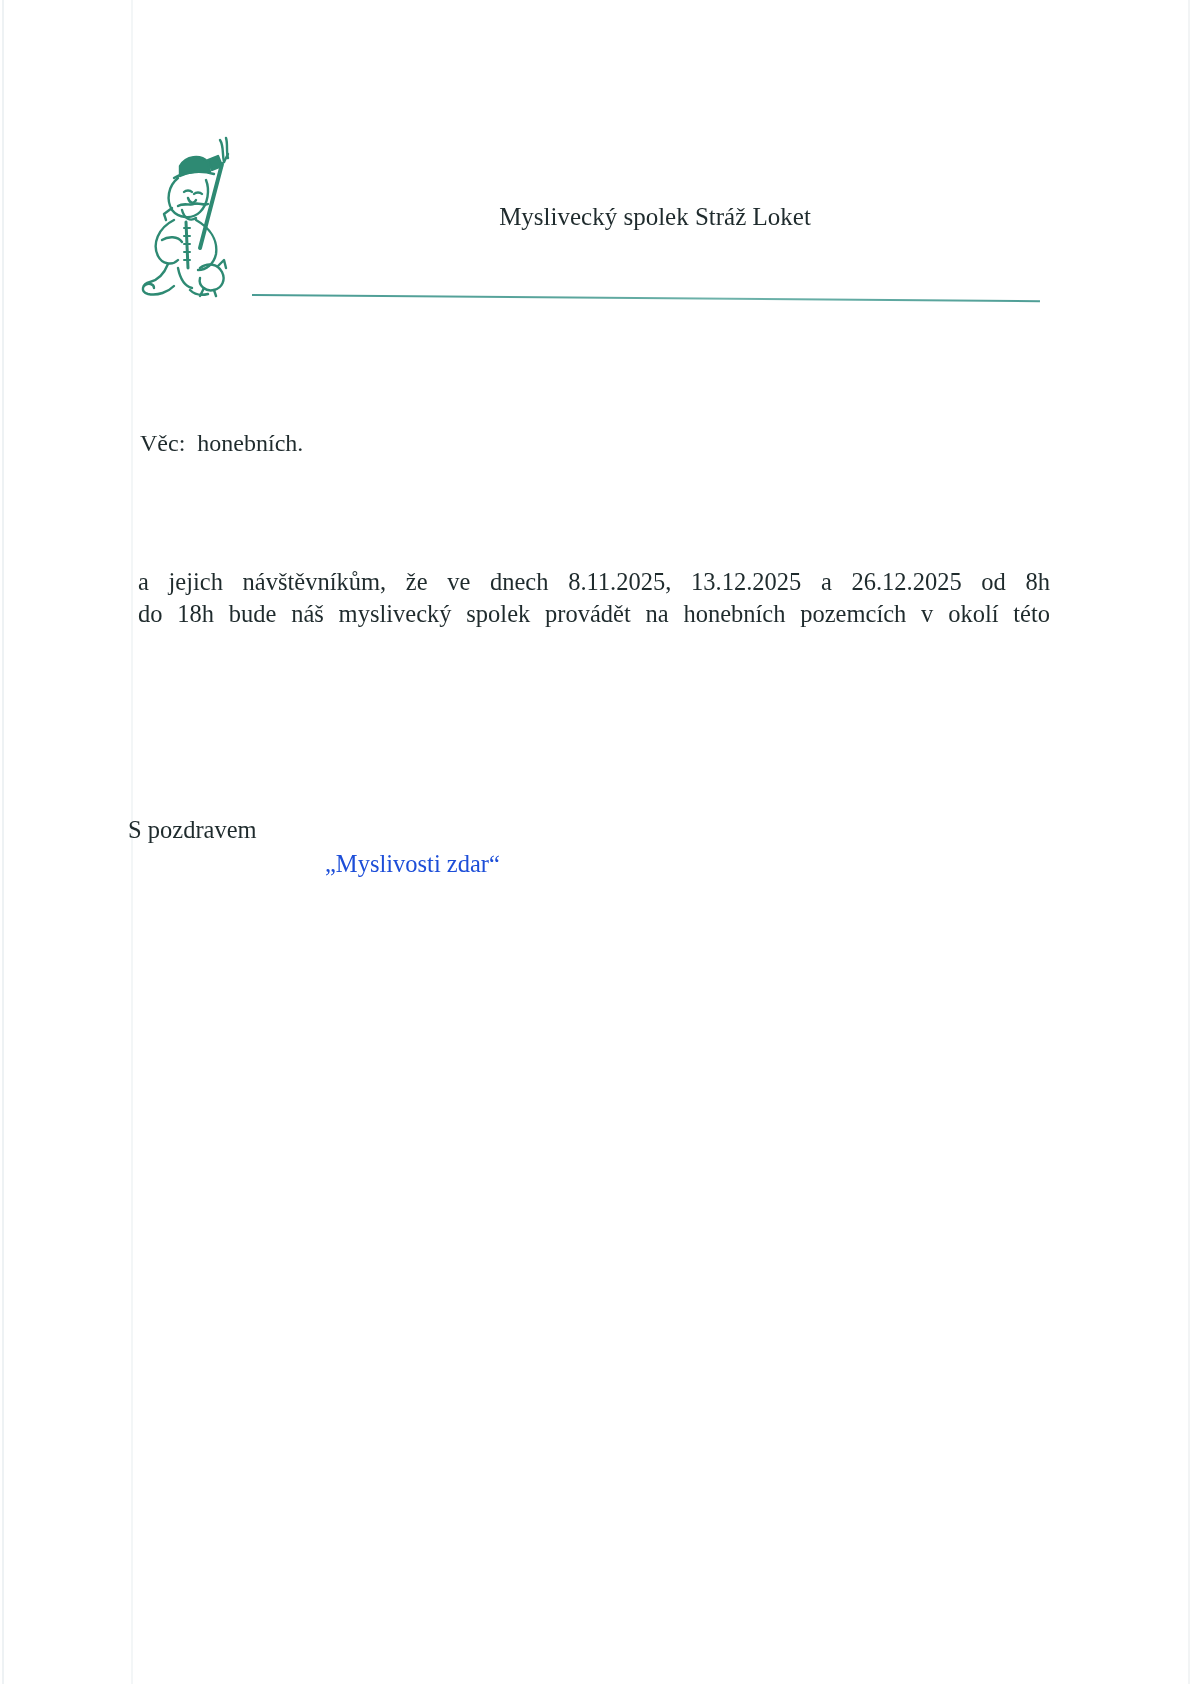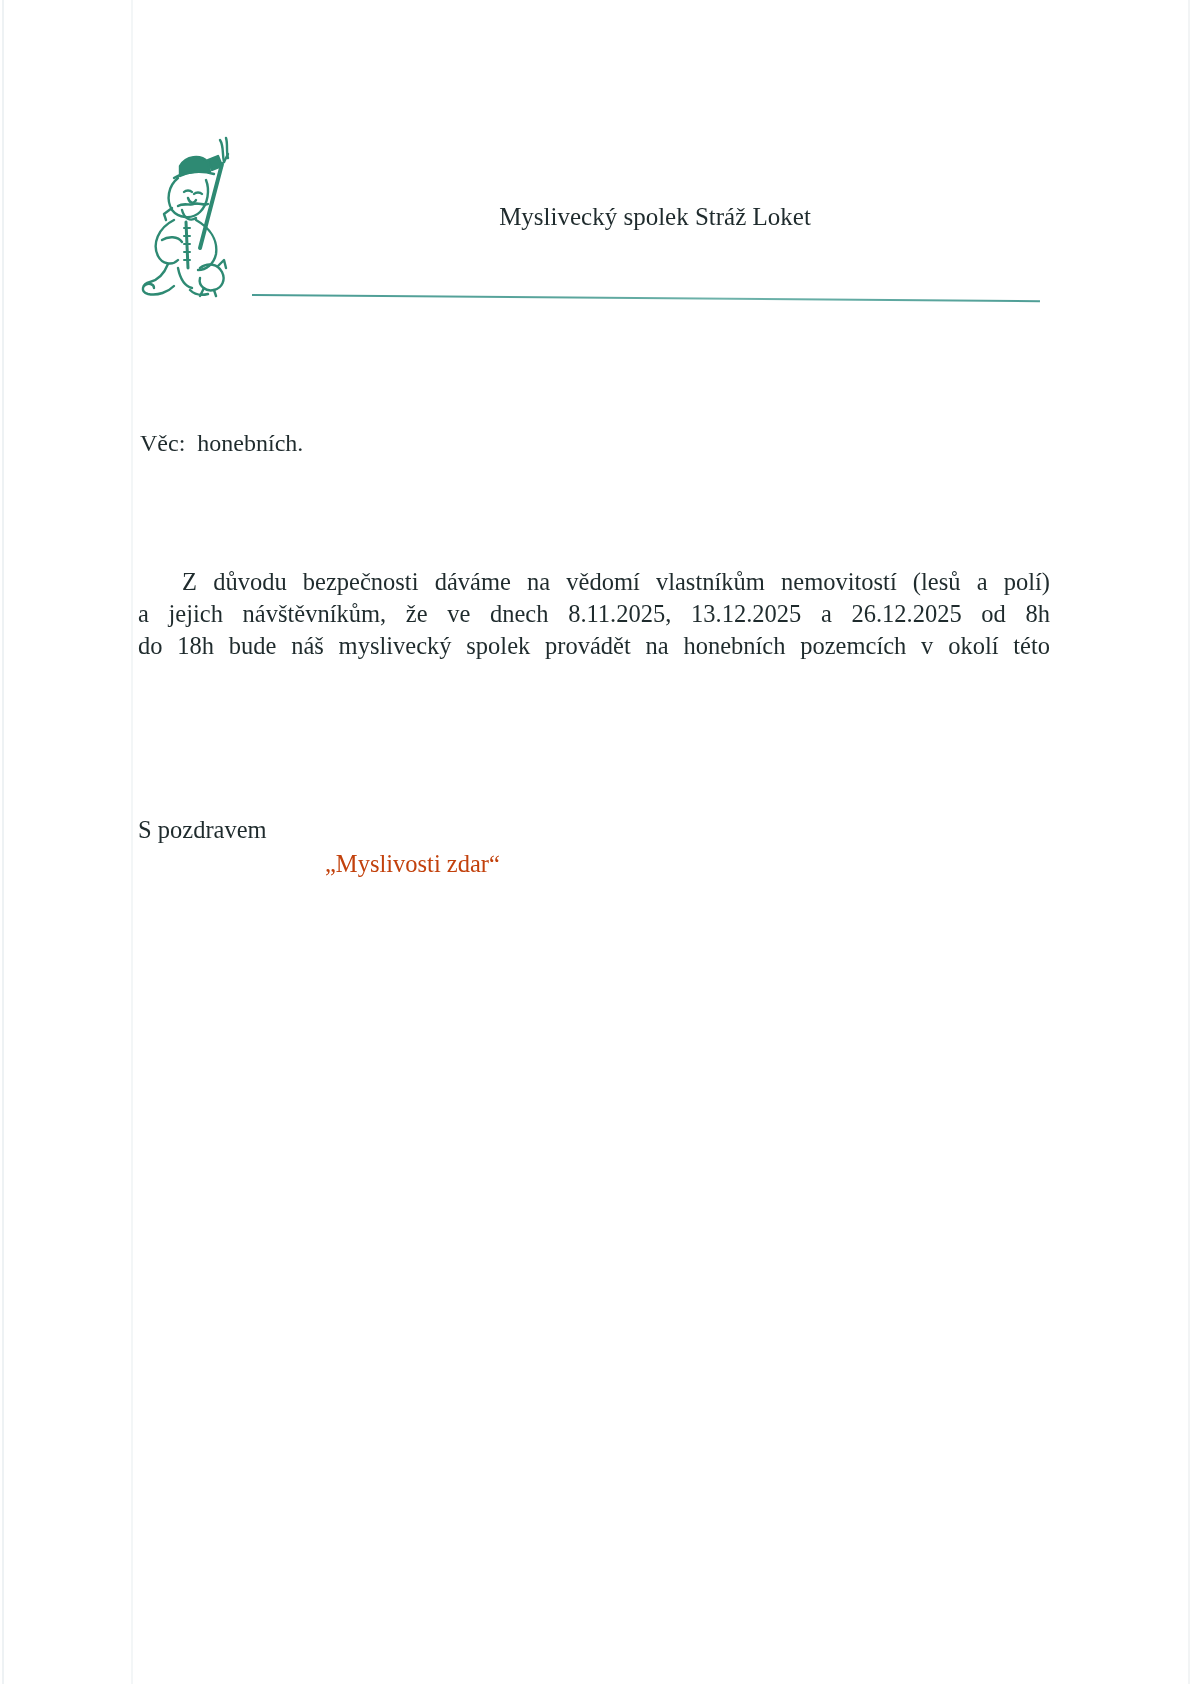--- a/index.html
+++ b/index.html
@@ -74,31 +74,31 @@
     .body-paragraph .line {
       white-space: nowrap;
       text-align: justify;
       text-align-last: justify;
       display: block;
     }
     .body-paragraph .line.first { padding-left: 44px; }
     .body-paragraph .line.last { text-align-last: left; }
     .closing {
       position: absolute;
-      left: 138px;
+      left: 128px;
       top: 816px;
       font-size: 24.5px;
       color: #1f2b2d;
     }
     .motto {
       position: absolute;
       left: 325px;
       top: 850px;
       font-size: 24.5px;
-      color: #c2410c;
+      color: #1d4ed8;
       white-space: pre;
     }
   </style>
 </head>
 <body>
 
 <div class="scan-edge left"></div>
 <div class="scan-edge inner"></div>
 <div class="scan-edge right"></div>
 
@@ -143,19 +143,18 @@
 
 <div class="letterhead">
   <div>Myslivecký spolek Stráž Loket</div>
 </div>
 
 <div class="divider"></div>
 
 <div class="subject">Věc:  honebních.</div>
 
 <div class="body-paragraph">
-  <span class="line first">Z důvodu bezpečnosti dáváme na vědomí vlastníkům nemovitostí (lesů a polí)</span>
   <span class="line">a jejich návštěvníkům,  že ve dnech  8.11.2025, 13.12.2025 a 26.12.2025 od 8h</span>
   <span class="line">do 18h bude náš myslivecký spolek provádět na honebních pozemcích v okolí této</span>
 </div>
 
 <div class="closing">S pozdravem</div>
 <div class="motto">„Myslivosti zdar“</div>
 
 </body></html>

